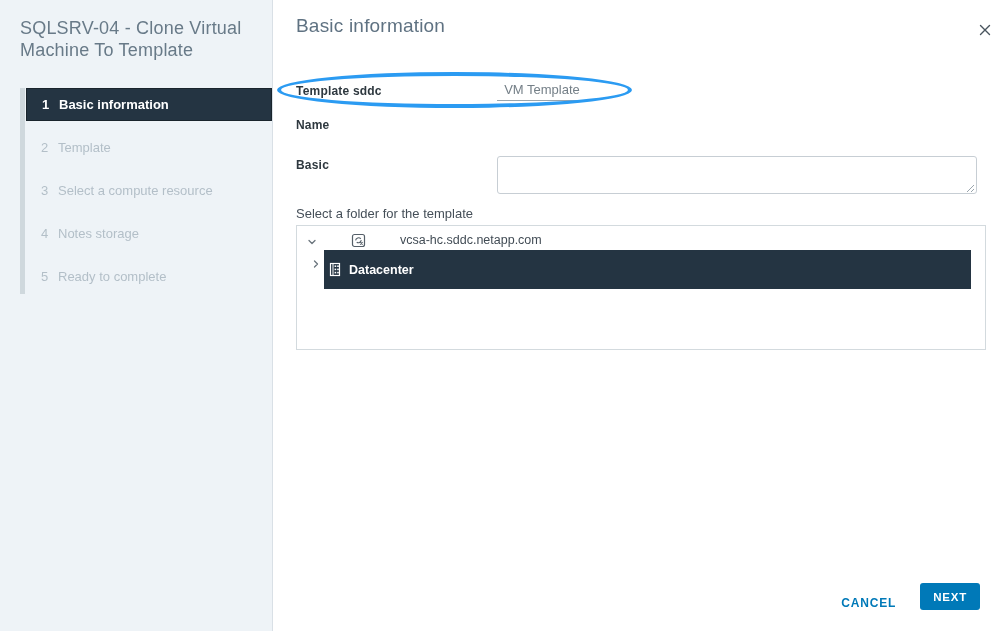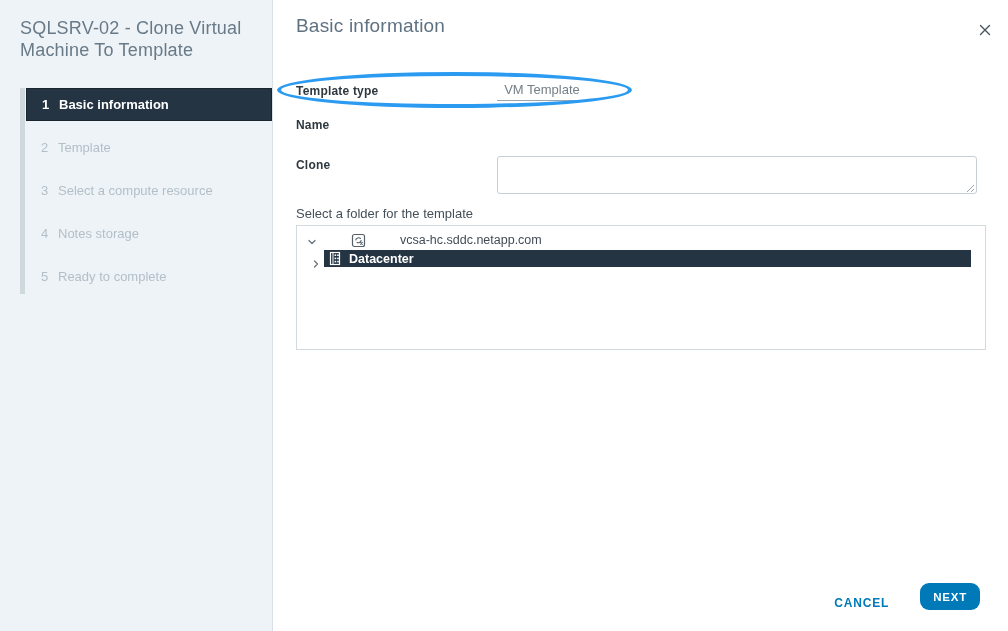--- a/index.html
+++ b/index.html
@@ -94,51 +94,50 @@
   }
   .tree-row { position: absolute; left: 0; width: 100%; height: 22px; display: flex; align-items: center; gap: 28px; }
   .tree-row-root { top: 3px; }
   .tree-row-child { top: 25px; }
   .tree-caret { width: 12px; height: 12px; flex: 0 0 auto; cursor: pointer; color: #6a747c; }
   .tree-row-root .tree-caret { margin-left: 9px; }
   .tree-row-child .tree-caret { margin-left: 13px; }
   .tree-icon { width: 15px; height: 15px; margin-left: 5px; flex: 0 0 auto; }
   .tree-label { font-size: 12.5px; color: #424c55; margin-left: 6px; white-space: nowrap; }
   .selected-bar {
-    position: absolute; left: 27px; top: 24px; right: 14px; height: 17px;
+    position: absolute; left: 27px; top: 24px; right: 14px; height: 39px;
     background: var(--active_dark);
     display: flex; align-items: center; cursor: pointer;
   }
   .selected-bar .tree-icon { margin-left: 4px; }
   .selected-bar .tree-label { color: #ffffff; font-weight: 700; }
 
   
   .footer {
     position: absolute; right: 28px; top: 583px; height: 27px;
     display: flex; align-items: flex-end; gap: 24px;
   }
   .cancel-link {
     font-size: 12px; font-weight: 700; letter-spacing: 0.8px;
     color: var(--accent_blue); cursor: pointer;
   }
   .next-btn {
-    height: 27px; padding: 0 13px; border: none; border-radius: 9px;
+    height: 27px; padding: 0 13px; border: none; border-radius: 3px;
     background: var(--accent_blue); color: #ffffff;
     font-family: inherit; font-size: 11.5px; font-weight: 700; letter-spacing: 0.8px;
     cursor: pointer;
-    margin-left: 7px;
   }
 </style>
 </head>
 <body>
 
 <div id="app">
 
   <div class="sidebar">
-    <div class="wizard-title">SQLSRV-02 - Clone Virtual Machine To Template</div>
+    <div class="wizard-title">SQLSRV-04 - Clone Virtual Machine To Template</div>
     <div class="steps-bar"></div>
 
     <div class="step step1 active">
       <span class="num">1</span>
       <span>Basic information</span>
     </div>
     <div class="step step2">
       <span class="num">2</span>
       <span>Template</span>
     </div>
@@ -156,27 +155,27 @@
     </div>
   </div>
 
   <div class="main-heading">Basic information</div>
   <div class="close-btn">
     <svg width="16" height="16" viewBox="0 0 16 16">
         <path d="M3.5 3.5 L12.5 12.5 M12.5 3.5 L3.5 12.5" stroke="currentColor" stroke-width="1.4" fill="none" stroke-linecap="round"></path>
       </svg>
   </div>
 
-  <div class="form-label" style="top:84px">Template type</div>
+  <div class="form-label" style="top:84px">Template sddc</div>
   <div class="field-value template-type-value">VM Template</div>
   <div class="annotation-ellipse"></div>
 
   <div class="form-label" style="top:118px">Name</div>
 
-  <div class="form-label" style="top:158px">Clone</div>
+  <div class="form-label" style="top:158px">Basic</div>
   <div class="notes-box"></div>
   <svg class="resize-handle" style="left:966px; top:184px;" width="9" height="9" viewBox="0 0 9 9">
       <path d="M8 1 L1 8 M8 5 L5 8" stroke="#9aa5ad" stroke-width="1" fill="none"></path>
     </svg>
 
   <div class="folder-label">Select a folder for the template</div>
 
   <div class="tree-panel">
 
     <div class="tree-row tree-row-root">

